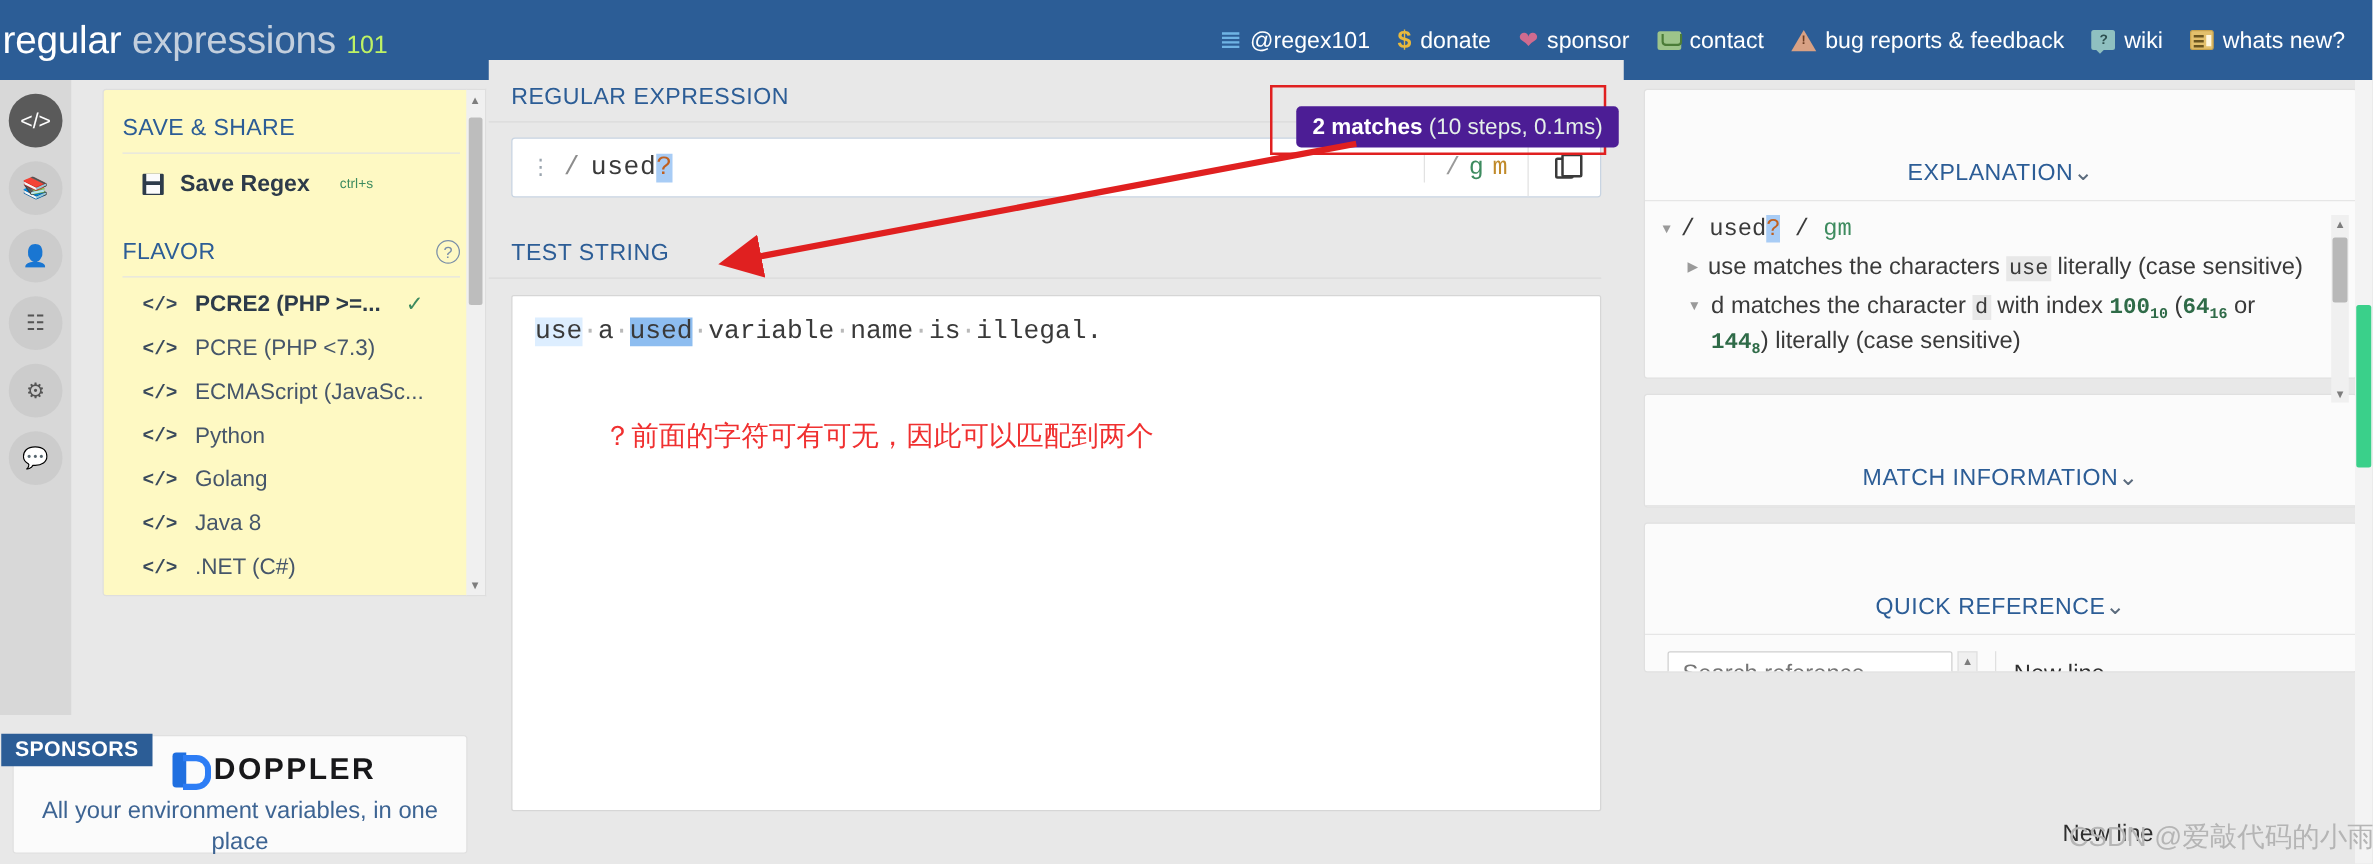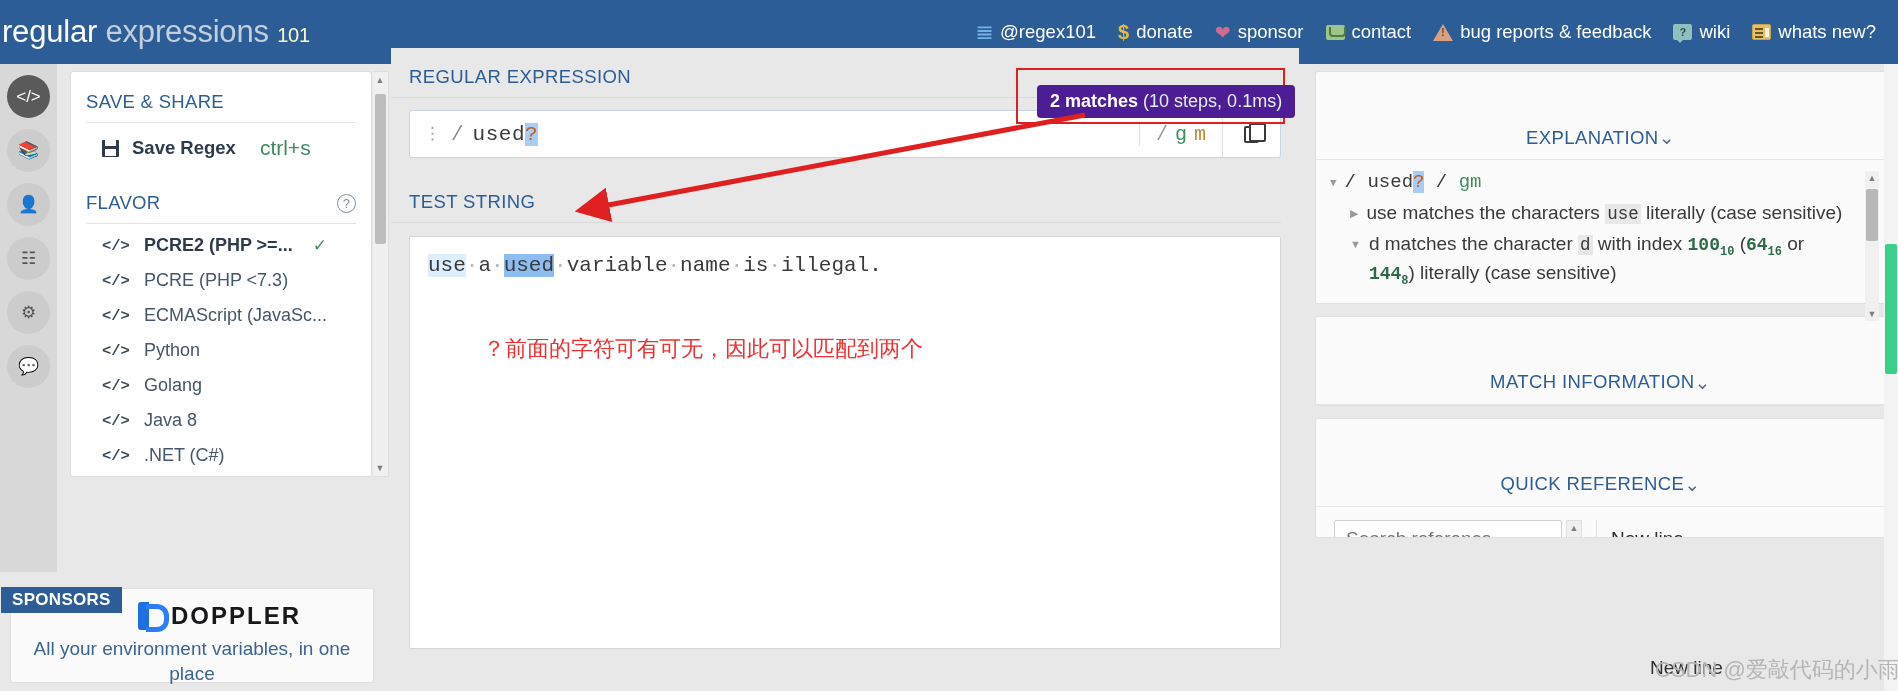--- a/index.html
+++ b/index.html
@@ -14,21 +14,21 @@
   
   .navbar {
     position: absolute; left: 0; top: 0; width: 1898px; height: 64px;
     background: #2c5d96;
     display: flex; align-items: center; justify-content: space-between;
     padding: 0 22px 0 0;
   }
   .logo { font-size: 31px; letter-spacing: -0.2px; white-space: nowrap; padding-left: 2px; }
   .logo .lg1 { color: #ffffff; font-weight: 400; }
   .logo .lg2 { color: #c3cfdd; font-weight: 300; }
-  .logo .lg3 { color: #fef9c3; font-size: 20px; }
+  .logo .lg3 { color: #bef264; font-size: 20px; }
 
   .navlinks { display: flex; align-items: center; gap: 22px; white-space: nowrap; }
   .navlink {
     display: flex; align-items: center; gap: 7px;
     color: #ffffff; font-size: 18.5px; text-decoration: none; cursor: pointer;
   }
   .navlink .ntxt { color: #ffffff; }
   .ico { display: inline-block; line-height: 1; }
 
   .ico-twitter { color: #6fb3e4; font-size: 19px; }
@@ -67,39 +67,39 @@
   .railbtn {
     width: 43px; height: 43px; border-radius: 50%;
     background: #cccccc; color: #555555;
     display: flex; align-items: center; justify-content: center;
     font-size: 17px; cursor: pointer;
   }
   .railbtn.active { background: #5a5a5a; color: #ffffff; }
 
   
   .leftpanel {
-    position: absolute; left: 70px; top: 71px; width: 302px; height: 406px;
-    background: #ffffff; border: 1px solid #dedede; border-radius: 3px;
+    position: absolute; left: 82px; top: 71px; width: 302px; height: 406px;
+    background: #fef9c3; border: 1px solid #dedede; border-radius: 3px;
     padding: 0 15px;
     overflow: hidden;
   }
   .sectionhdr {
     color: #2c5d96; font-size: 18.5px; letter-spacing: 0.3px;
     padding: 19px 0 9px 0; display: flex; align-items: center; justify-content: space-between;
     border-bottom: 1px solid #e4e4e4;
   }
   .helpcircle {
     width: 19px; height: 19px; border-radius: 50%; border: 1.6px solid #7a8fa8;
     color: #7a8fa8; font-size: 13px; text-align: center; line-height: 17px; cursor: pointer;
   }
   .saverow {
     display: flex; align-items: center; gap: 13px; padding: 13px 0 13px 16px; cursor: pointer;
   }
   .savelabel { color: #2d3b4a; font-size: 18.5px; font-weight: bold; }
-  .savekey { color: #3d8b5f; font-size: 21px; margin-left: 11px; }
+  .savekey { color: #3d8b5f; font-size: 11px; margin-left: 11px; }
   .floppy { width: 17px; height: 17px; background: #2d3b4a; position: relative; border-radius: 1px; }
   .floppy::before { content: ""; position: absolute; left: 3px; top: 0; width: 11px; height: 6px; background: #fbfbfb; }
   .floppy::after { content: ""; position: absolute; left: 3px; bottom: 1px; width: 11px; height: 7px; background: #fbfbfb; }
 
   .flavorlist { padding-top: 4px; }
   .flavoritem {
     display: flex; align-items: center; gap: 14px; padding: 7px 0 7px 16px; cursor: pointer;
     font-size: 18px; color: #46566a;
   }
   .flavoritem .code { color: #3a4a5c; font-size: 15.5px; font-family: "Liberation Mono", monospace; font-weight: bold; }

